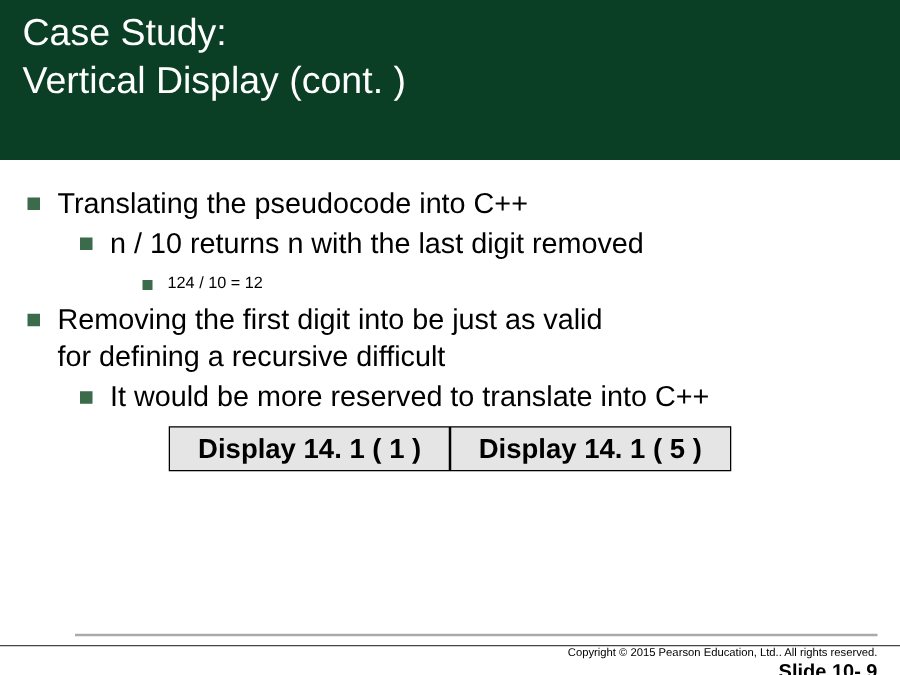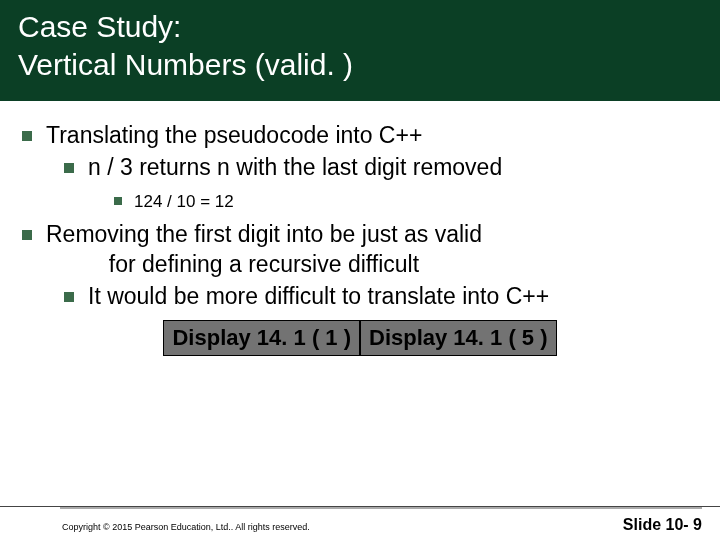--- a/index.html
+++ b/index.html
@@ -7,46 +7,45 @@
   body {
     font-family: Arial, Helvetica, sans-serif;
     background: #fff;
     color: #000;
     position: relative;
   }
   .header {
     background: #0b3f25;
     color: #fff;
     padding: 8px 18px 14px 18px;
-    height: 101px;
+    height: 128px;
     display: flex;
     align-items: flex-start;
   }
   .header h1 {
     font-size: 30px;
     font-weight: 400;
     line-height: 1.25;
   }
   .content {
     padding: 20px 22px 0 22px;
   }
   .lvl1 {
     font-size: 23px;
     line-height: 1.3;
     margin-bottom: 2px;
-    text-align: center;
   }
   .lvl2 {
     font-size: 23px;
     line-height: 1.3;
     margin-left: 42px;
     margin-bottom: 2px;
   }
   .lvl3 {
-    font-size: 17px;
+    font-size: 13px;
     line-height: 1.5;
     margin-left: 92px;
     margin-bottom: 2px;
   }
   .row {
     display: flex;
     align-items: flex-start;
   }
   .blt {
     width: 10px;
@@ -66,36 +65,37 @@
   .buttons-row {
     display: flex;
     justify-content: center;
     margin-top: 8px;
     gap: 0;
   }
   .dbtn {
     font-size: 22px;
     font-weight: 700;
     font-family: Arial, Helvetica, sans-serif;
-    background: #737373;
+    background: #e5e5e5;
     border: 1.5px solid #000;
-    padding: 4px 8px;
+    padding: 4px 22px;
     cursor: pointer;
   }
   .footer {
     position: absolute;
     left: 0;
     right: 0;
     bottom: 0;
-    height: 34px;
+    height: 24px;
     border-top: 1px solid #444;
     display: flex;
     justify-content: space-between;
     align-items: flex-end;
     padding: 0 18px 6px 62px;
+    flex-direction: column;
   }
   .underline-bar {
     position: absolute;
     left: 60px;
     right: 18px;
     bottom: 31px;
     height: 5px;
     border-bottom: 2px solid #aaa;
   }
   .copyright {
@@ -108,54 +108,54 @@
     font-weight: 700;
   }
   .gap-top { margin-top: 6px; }
 </style>
 </head>
 <body>
 
 <div class="header">
   <h1>
     <span>Case Study:</span><br>
-    <span>Vertical Numbers  (valid. )</span>
+    <span>Vertical Display  (cont. )</span>
   </h1>
 </div>
 
 <div class="content">
 
   <div class="lvl1 row">
     <span class="blt"></span>
     <span>Translating the pseudocode into C++</span>
   </div>
 
   <div class="lvl2 row">
     <span class="blt"></span>
-    <span>n / 3  returns n with the last digit removed</span>
+    <span>n / 10  returns n with the last digit removed</span>
   </div>
 
   <div class="lvl3 row gap-top">
     <span class="blt sm"></span>
     <span>124 / 10 = 12</span>
   </div>
 
 
 
   <div class="lvl1 row gap-top">
     <span class="blt"></span>
     <span>
       <span>Removing the first digit into be just as valid</span><br>
       <span>for defining a recursive difficult</span>
     </span>
   </div>
 
   <div class="lvl2 row">
     <span class="blt"></span>
-    <span>It would be more difficult to translate into C++</span>
+    <span>It would be more reserved to translate into C++</span>
   </div>
 
   <div class="buttons-row">
     <button class="dbtn">Display 14. 1 ( 1 )</button>
     <button class="dbtn">Display 14. 1 ( 5 )</button>
   </div>
 
 </div>
 
 <div class="underline-bar"></div>

